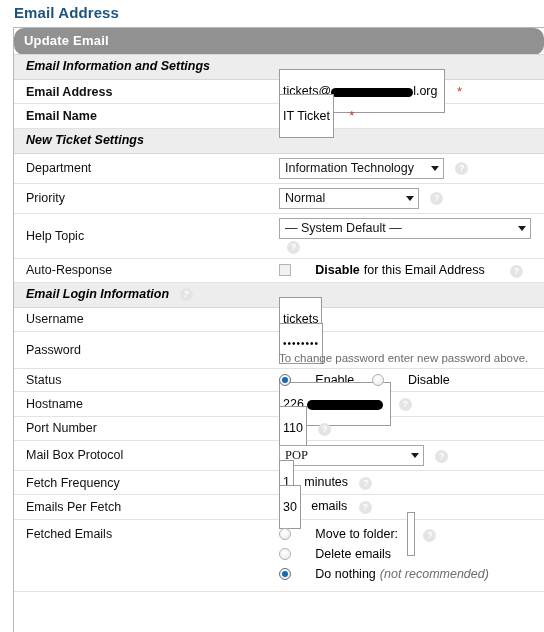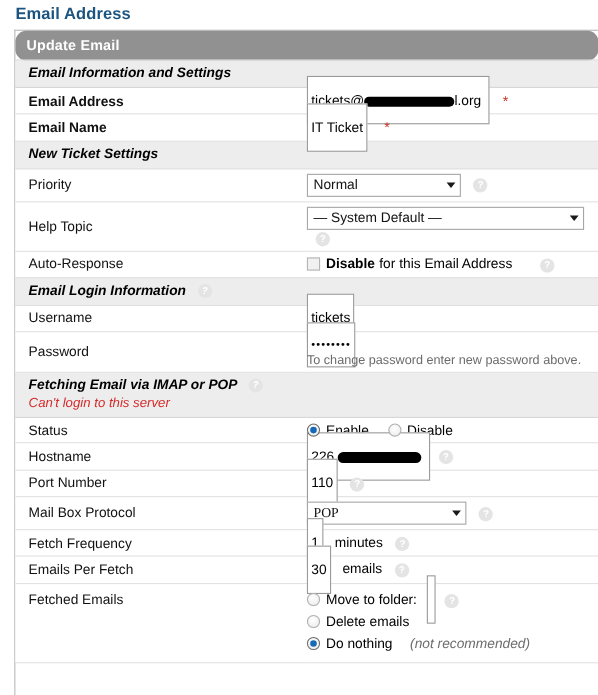--- a/index.html
+++ b/index.html
@@ -177,26 +177,26 @@
   .cbx {
     display: inline-block;
     width: 12px; height: 12px;
     border: 1px solid #b4b4b4;
     background: #f1f1f1;
     vertical-align: -2px;
     box-sizing: border-box;
   }
   .opt-label {
     font-size: 12.5px;
-    margin-left: 2px;
+    margin-left: 21px;
     margin-right: 14px;
     vertical-align: 0px;
   }
   .opt-label.b  { font-weight: bold; }
-  .opt-label.it { font-style: italic; color: #6d6d6d; margin-left: 16px; }
+  .opt-label.it { font-style: italic; color: #6d6d6d; margin-left: 4px; }
   .unit {
     font-size: 12.5px;
     margin-left: 7px;
     margin-right: 6px;
     text-align: right;
   }
 
   
   .help {
     display: inline-block;
@@ -271,20 +271,30 @@
         <span class="req">*</span>
       </td>
     </tr>
 
     <tr class="section">
       <td colspan="2">
         <span>New Ticket Settings</span>
       </td>
     </tr>
 
+    <tr class="row">
+      <td class="label">Department</td>
+      <td class="field">
+        <span class="sel dept">
+          <span>Information Technology</span>
+          <span class="arrow"></span>
+        </span>
+        <span class="help">?</span>
+      </td>
+    </tr>
 
     <tr class="row">
       <td class="label">Priority</td>
       <td class="field">
         <span class="sel prio">
           <span>Normal</span>
           <span class="arrow"></span>
         </span>
         <span class="help">?</span>
       </td>
@@ -325,27 +335,20 @@
     </tr>
 
     <tr class="row">
       <td class="label">Password</td>
       <td class="field">
         <span class="txt wide pwd-dots">••••••••</span>
         <span class="hint">To change password enter new password above.</span>
       </td>
     </tr>
 
-    <tr class="section">
-      <td colspan="2">
-        <span>Fetching Email via IMAP or POP</span>
-        <span class="help inline-sec">?</span>
-        <span class="err">Can't login to this server</span>
-      </td>
-    </tr>
 
     <tr class="row">
       <td class="label">Status</td>
       <td class="field">
         <span class="radio on"></span>
         <span class="opt-label">Enable</span>
         <span class="radio"></span>
         <span class="opt-label">Disable</span>
       </td>
     </tr>

